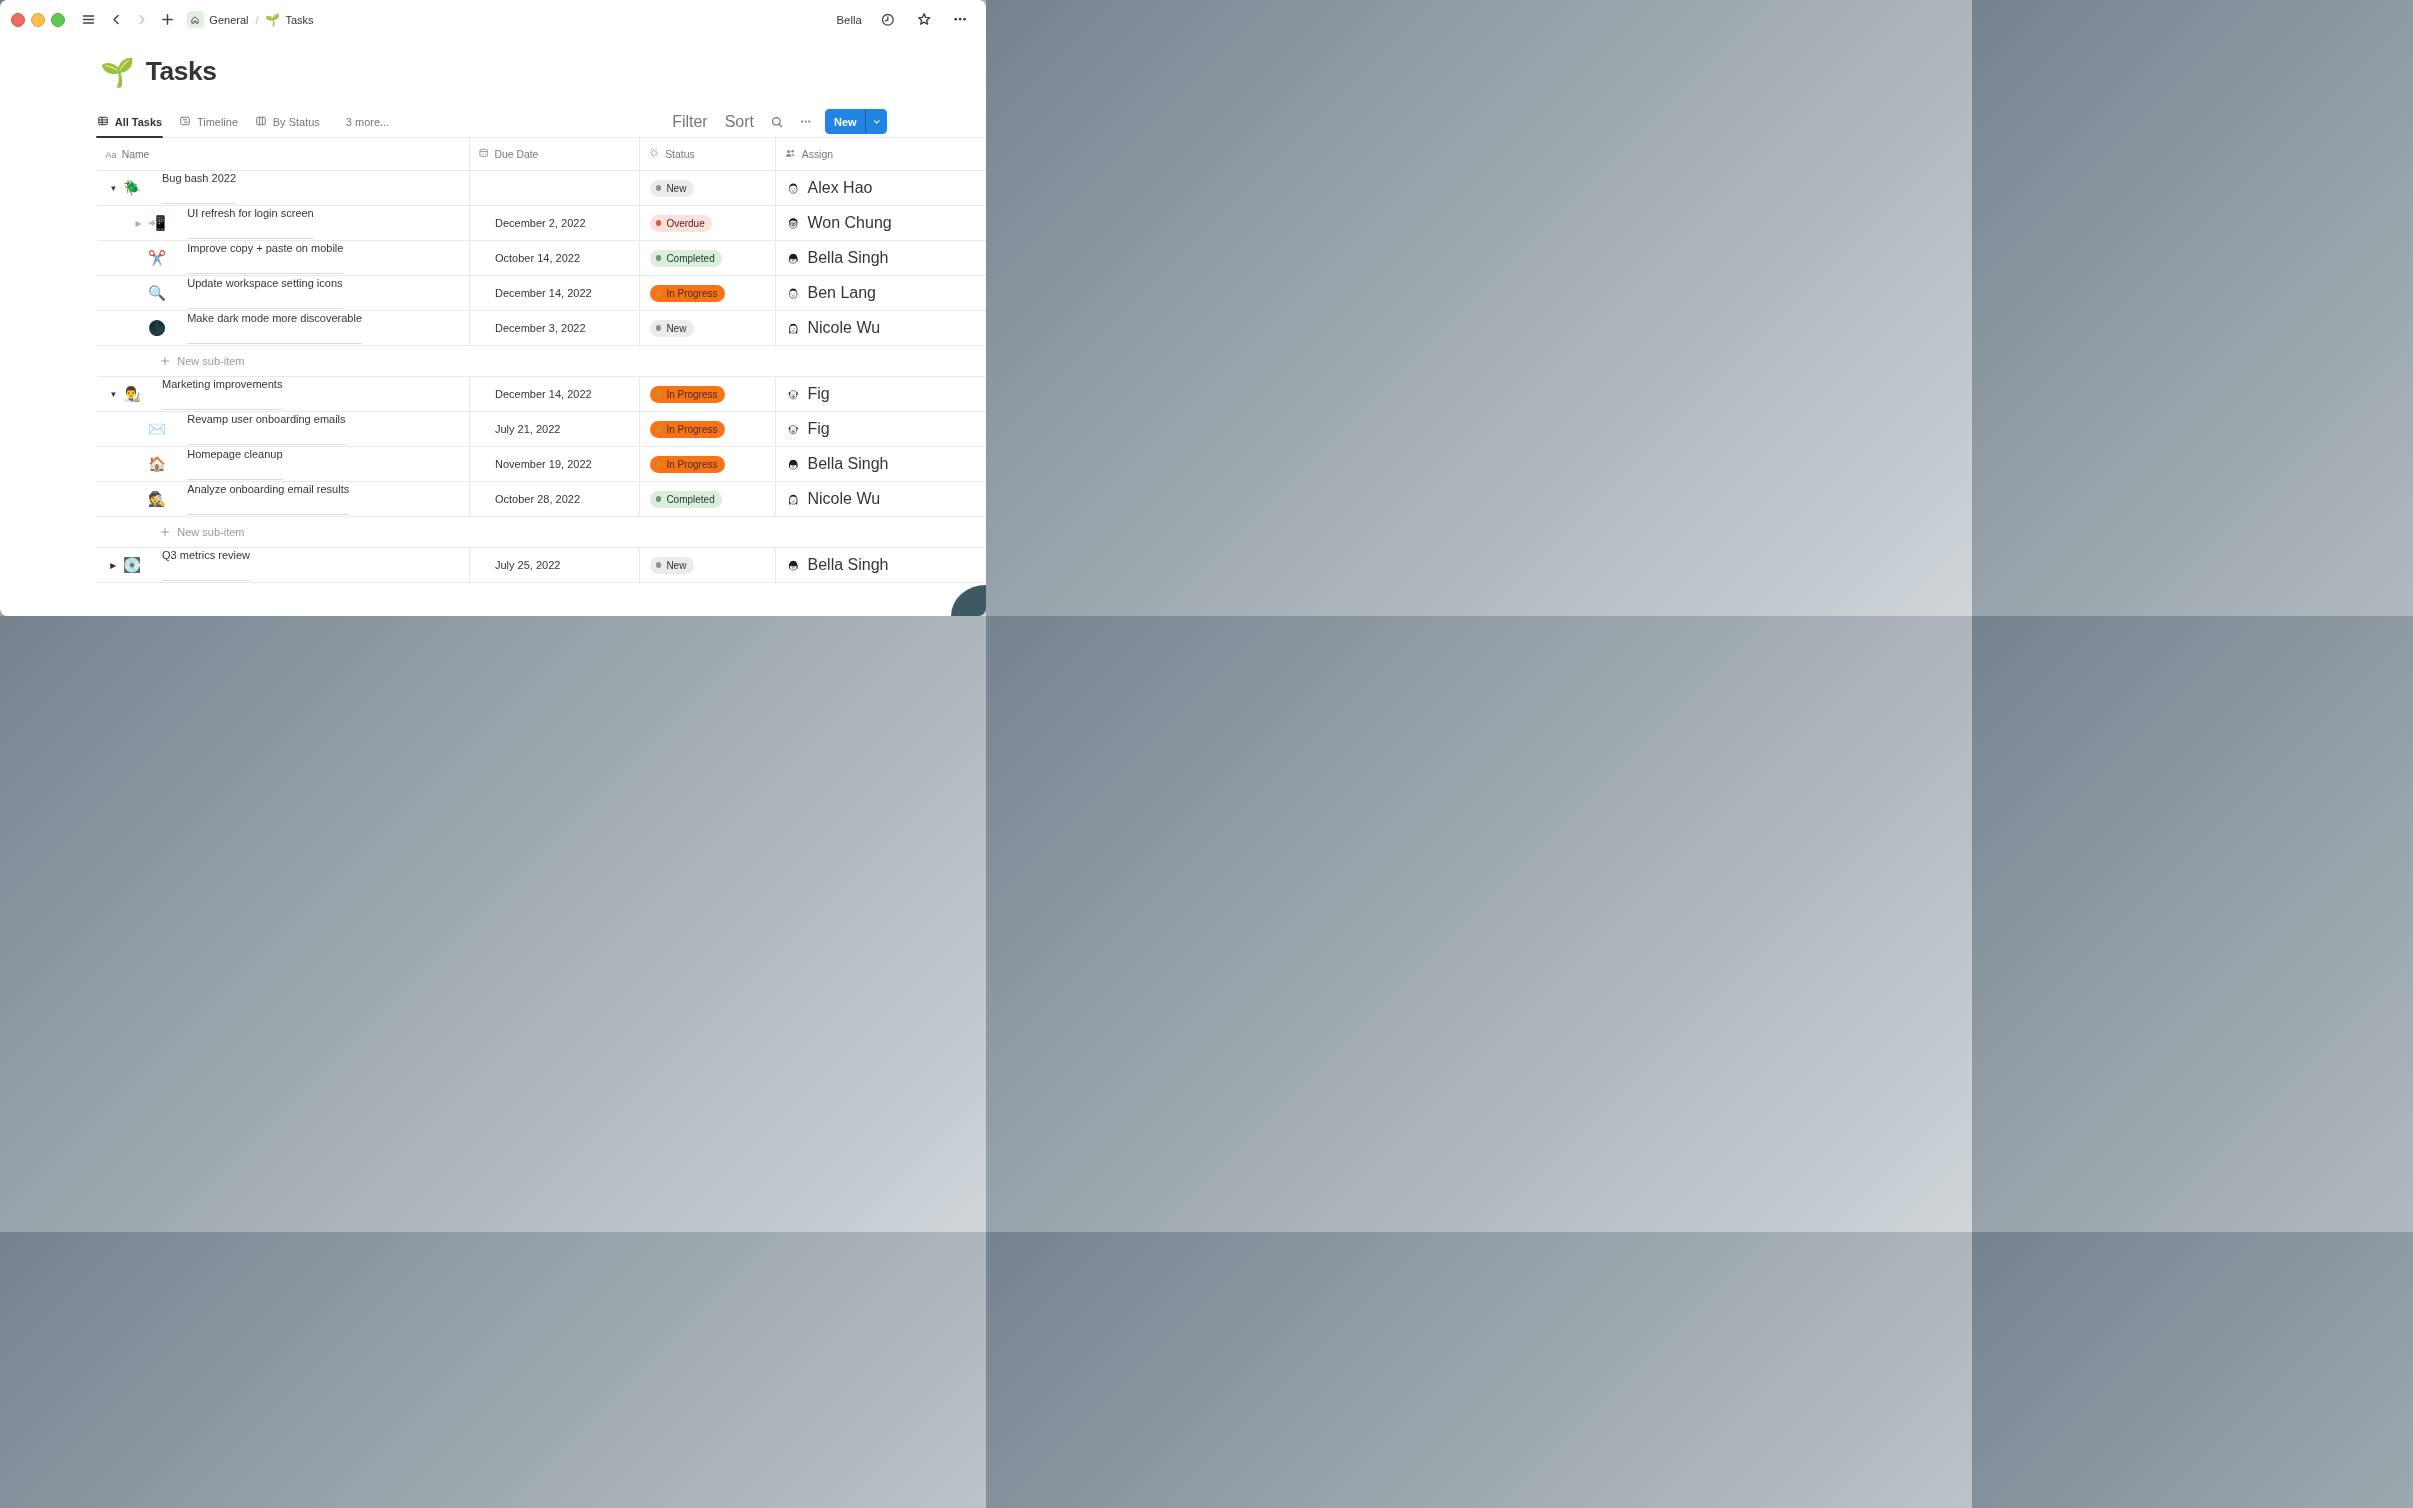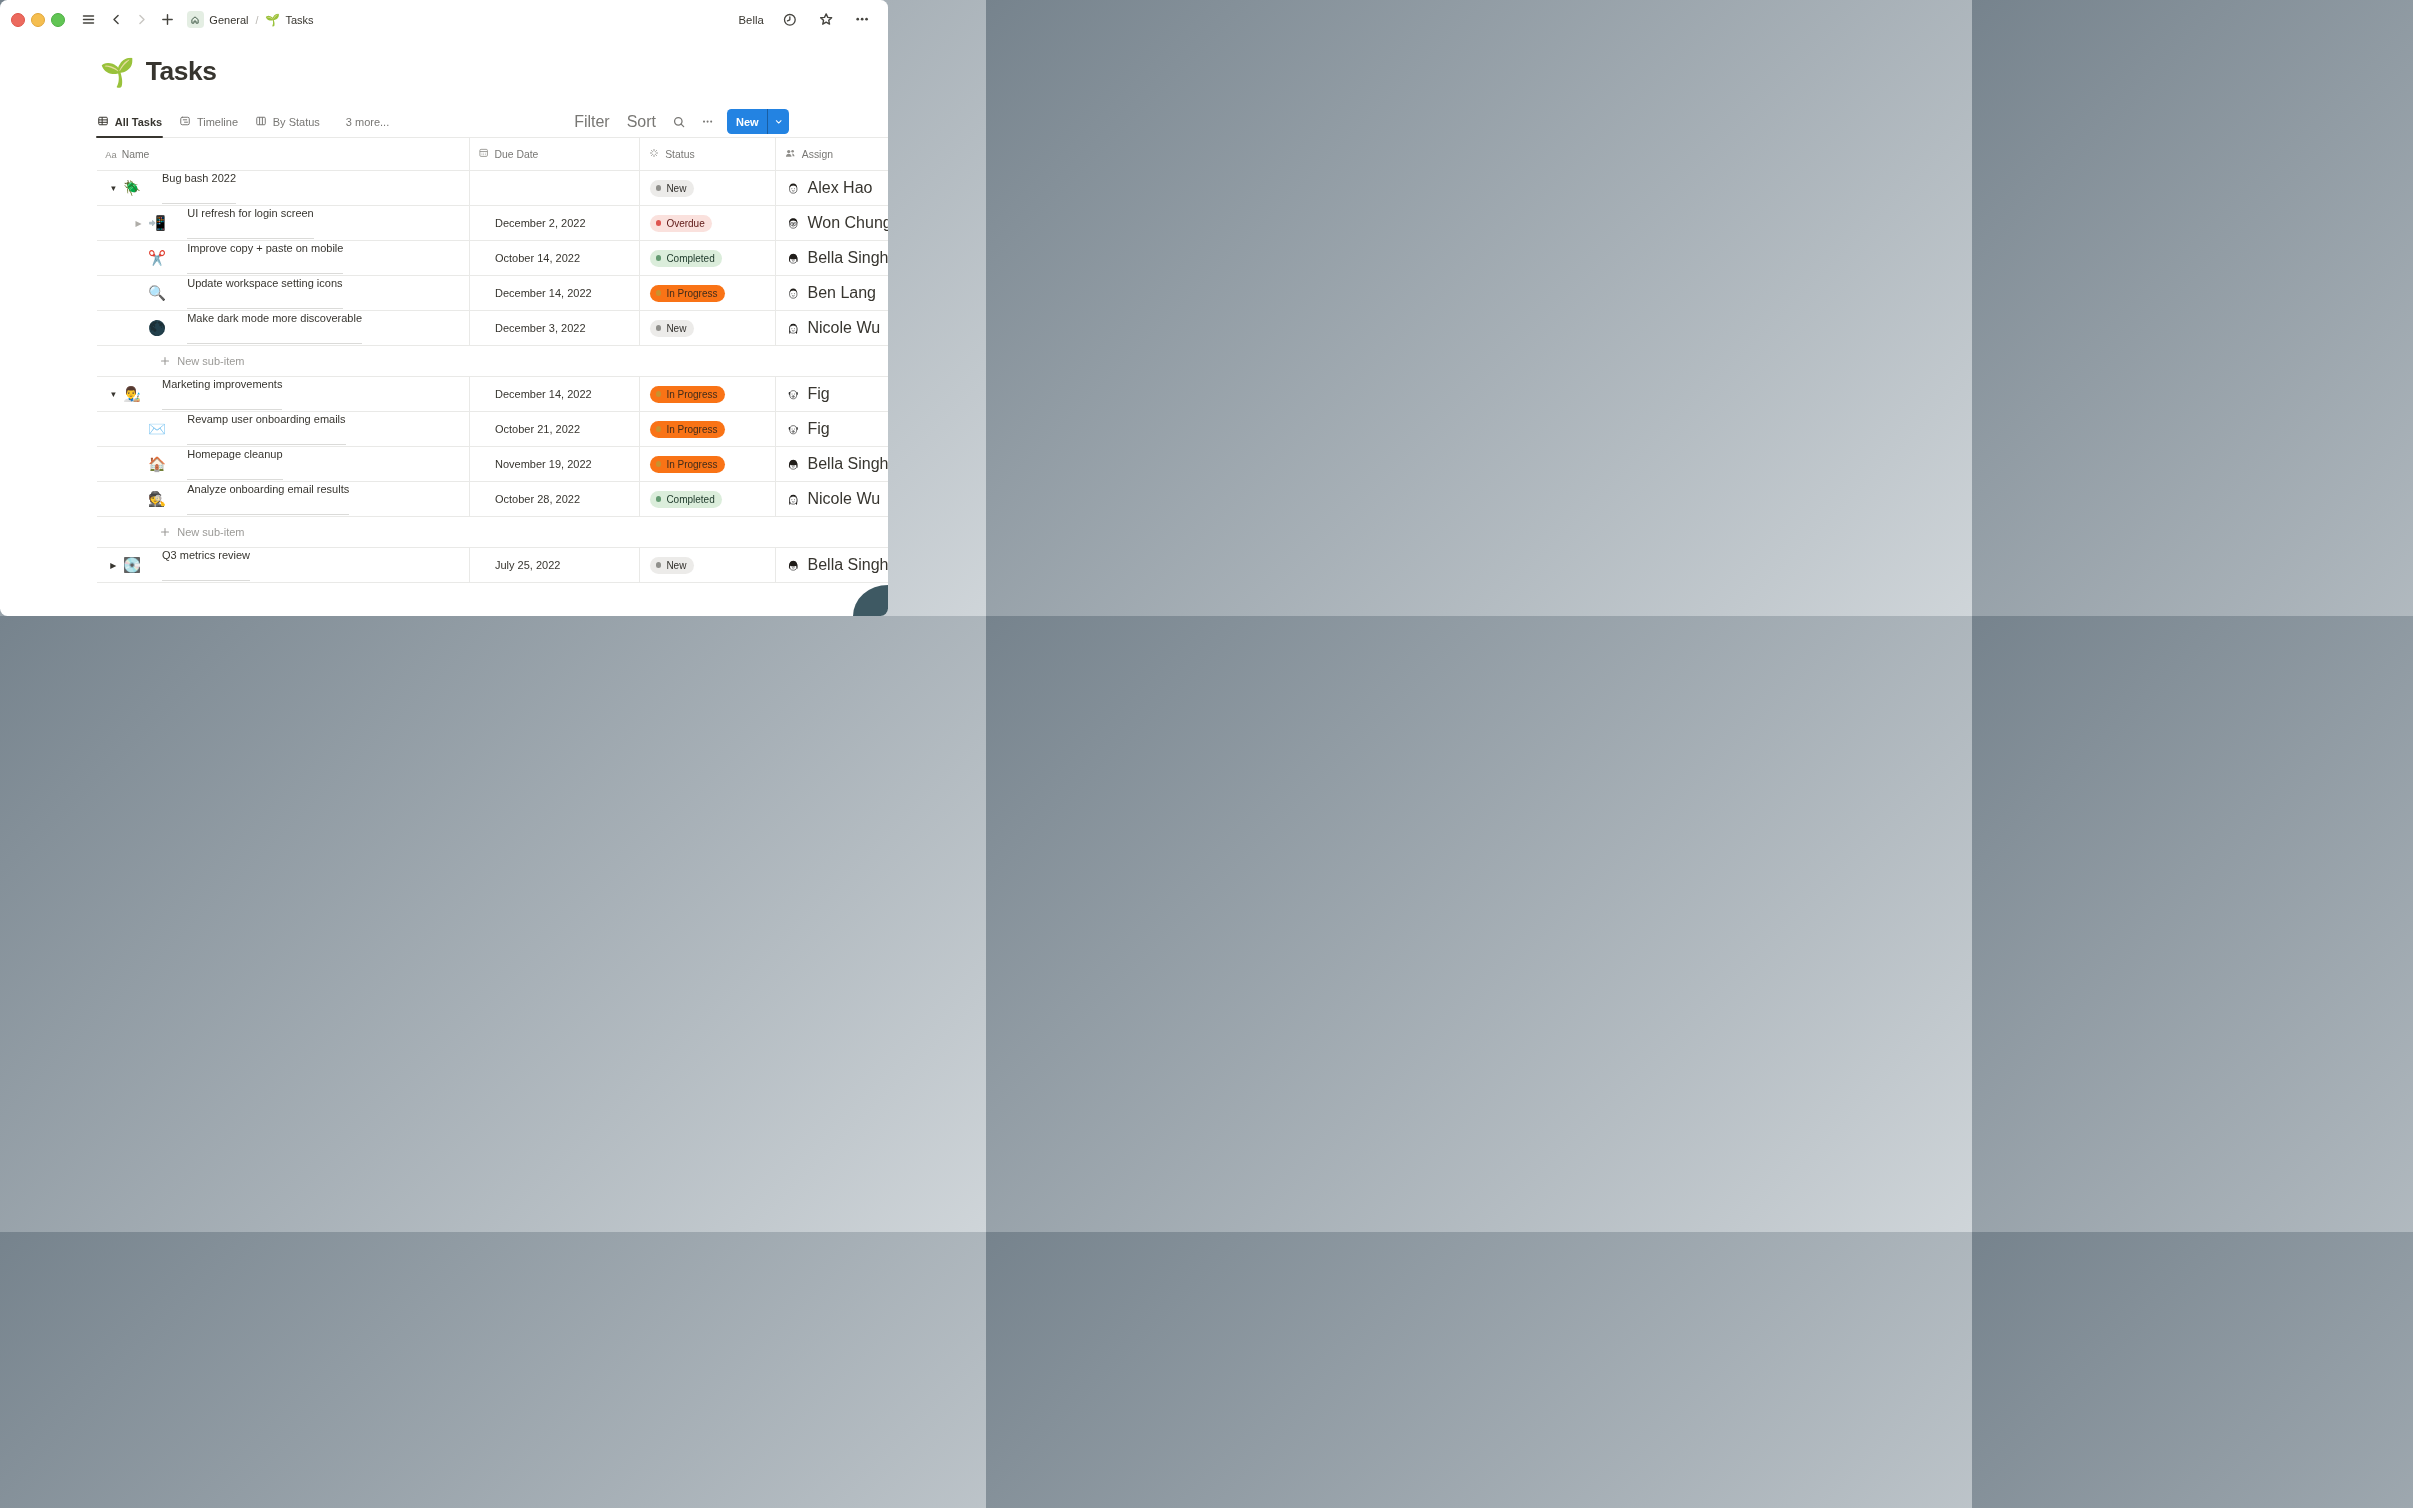--- a/index.html
+++ b/index.html
@@ -5,21 +5,21 @@
   * { margin:0; padding:0; box-sizing:border-box; }
   html,body { width:986px; height:616px; }
   body {
     font-family:"Liberation Sans", sans-serif;
     background:linear-gradient(135deg,#76838d,#cfd5d9);
     color:#37352F;
     user-select:none;
     cursor:default;
   }
   .window {
-    position:relative; width:888px; height:616px; background:#fff;
+    position:relative; width:986px; height:616px; background:#fff;
     border-radius:7.5px; overflow:hidden;
   }
 
   
   .topbar { height:39px; display:flex; align-items:center; padding:0 16.3px 0 10.7px; }
   .traffic { display:flex; gap:6.3px; align-items:center; }
   .tl { width:14px; height:14px; border-radius:50%; }
   .tl.red { background:#EC6A5E; border:0.6px solid #DE5449; }
   .tl.yellow { background:#F5BE4F; border:0.6px solid #E0A63B; }
   .tl.green { background:#61C554; border:0.6px solid #4DAE43; }
@@ -448,21 +448,21 @@
       <span class="assignee">Fig</span>
     </div>
   </div>
           <div class="trow task lvl1">
     <div class="cell name-cell">
       <span class="toggle tg-hidden"></span>
       <span class="row-emoji">✉️</span>
       <span class="row-title">Revamp user onboarding emails</span>
     </div>
     <div class="cell due-cell">
-              <span>October 21, 2022</span>
+              <span>July 21, 2022</span>
             </div>
     <div class="cell status-cell">
       <span class="badge yellow">
         <span class="dot"></span>
         <span>In Progress</span>
       </span>
     </div>
     <div class="cell assign-cell">
       <span class="avatar">
                 <svg viewBox="0 0 24 24" width="14.5" height="14.5">

